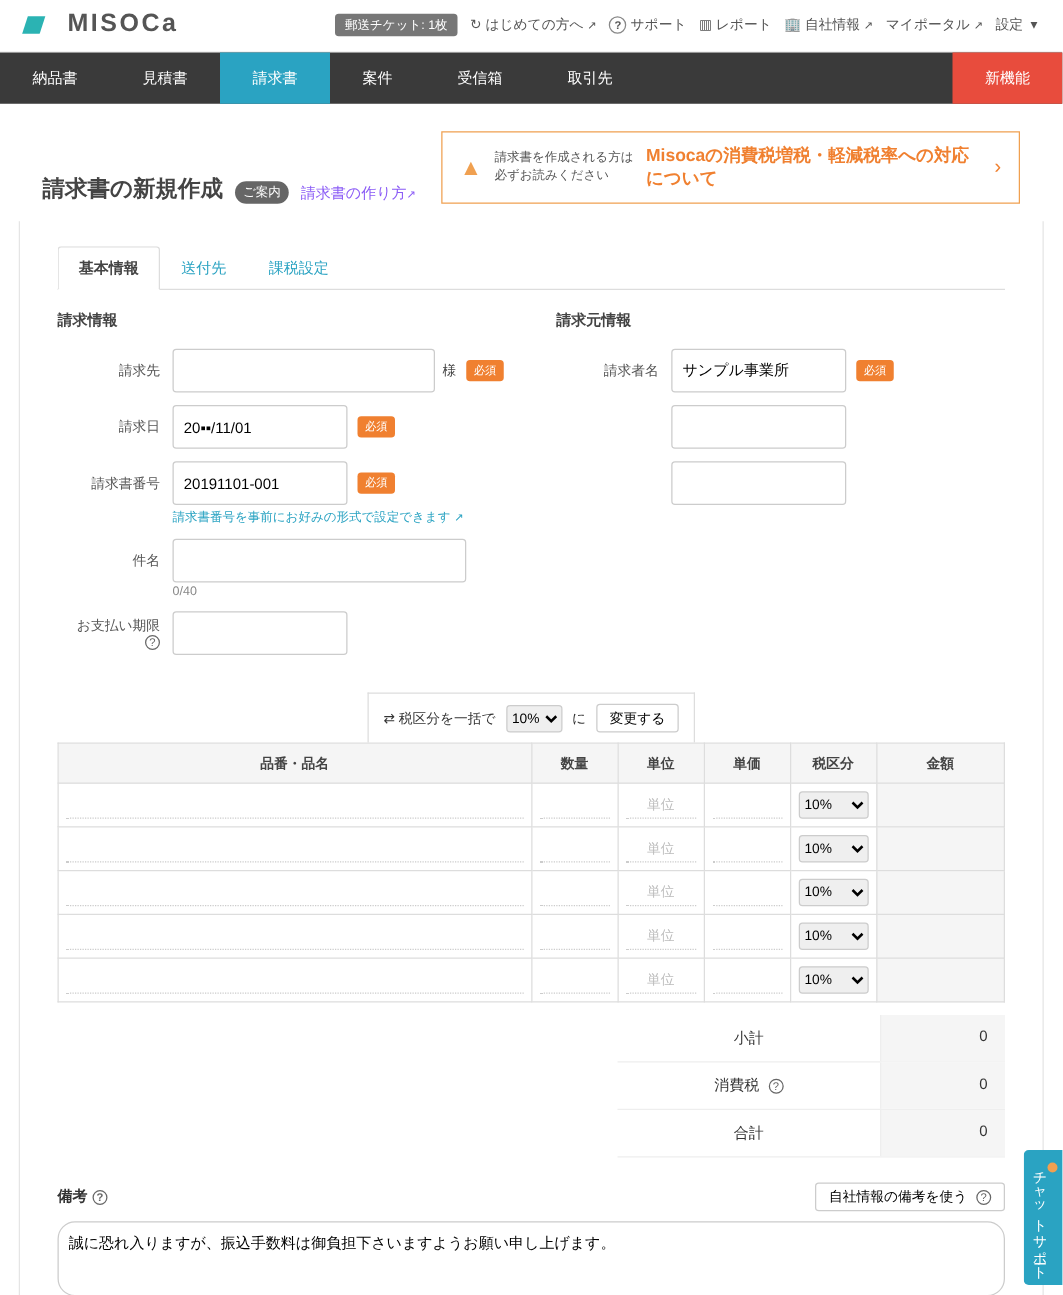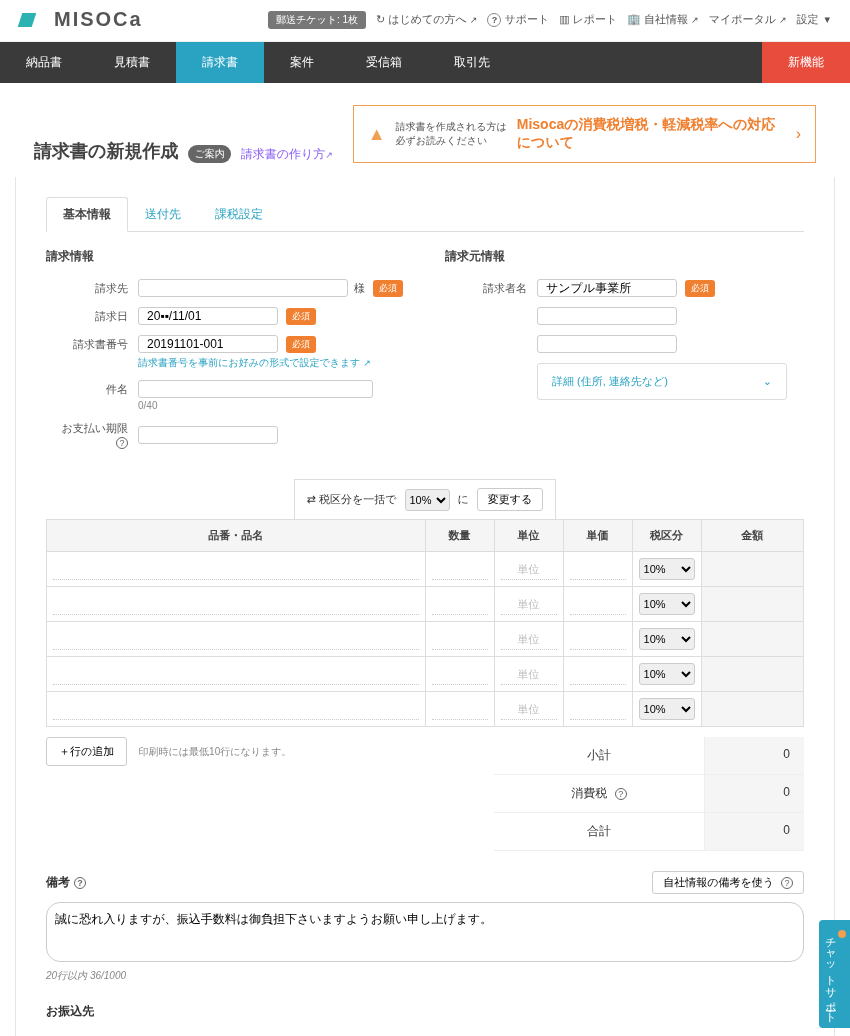--- a/index.html
+++ b/index.html
@@ -42,21 +42,21 @@
 .tabs { display: flex; border-bottom: 1px solid #ddd; margin-bottom: 16px; }
 .tab { padding: 8px 16px; font-size: 12px; color: #2aa3c2; cursor: pointer; border: 1px solid transparent; border-bottom: none; margin-bottom: -1px;}
 .tab.active { color: #444; font-weight: 600; border-color: #ddd; border-bottom: 1px solid #fff; background:#fff; border-radius: 3px 3px 0 0;}
 
 
 .form-cols { display: flex; gap: 40px; margin-bottom: 20px; }
 .form-col { flex: 1; }
 .section-title { font-size: 12px; font-weight: 700; margin-bottom: 14px; color:#444;}
 .form-row { display: flex; align-items: center; margin-bottom: 10px; }
 .form-label { width: 92px; text-align: right; font-size: 11px; color: #555; padding-right: 10px; }
-.form-input { height: 18px; border: 1px solid #ccc; border-radius: 3px; padding: 0 8px; font-size: 12px; }
+.form-input { height: 35px; border: 1px solid #ccc; border-radius: 3px; padding: 0 8px; font-size: 12px; }
 .w210 { width: 210px; } .w140 { width: 140px; } .w235 {width:235px;}
 .suffix { margin-left: 6px; font-size: 11px; color: #444; }
 .req-badge { background: #f08030; color: #fff; font-size: 9px; padding: 2px 6px; border-radius: 3px; margin-left: 8px;}
 .hint-link { color: #2aa3c2; font-size: 10px; margin-left: 92px; cursor:pointer; display:inline-flex;align-items:center; gap:3px;}
 .char-count { font-size: 10px; color: #888; margin-left: 92px;}
 .details-toggle { margin-top: 8px; margin-left:92px; border: 1px solid #ddd; padding: 10px 14px; display:flex; align-items:center; justify-content:space-between; color: #2aa3c2; font-size:11px; cursor:pointer; border-radius:3px; width: 250px;}
 .help-q { display:inline-flex;width:12px;height:12px;border:1px solid #666;border-radius:50%;align-items:center;justify-content:center;font-size:9px;color:#666;margin-left:4px;cursor:pointer;}
 
 
 .bulk-bar { display:flex; justify-content:center; margin-bottom: 0;}
@@ -214,24 +214,20 @@
       </div>
       <div class="form-row">
           <div class="form-label"></div>
           <input class="form-input w140" style="">
         </div>
       <div class="form-row">
           <div class="form-label"></div>
           <input class="form-input w140" style="">
         </div>
 
-      <div class="details-toggle">
-        <span>詳細 (住所, 連絡先など)</span>
-        <span style="color:#2aa3c2;">⌄</span>
-      </div>
     </div>
   </div>
 
   
   <div class="bulk-bar">
     <div class="bulk-box">
       <span>⇄ 税区分を一括で</span>
       <select><option>10%</option></select>
       <span>に</span>
       <button class="btn-sm">変更する</button>
@@ -288,24 +284,20 @@
           <td><input class="cell-input center" style=""></td>
           <td><input class="cell-input center" placeholder="単位" style=""></td>
           <td><input class="cell-input right" style=""></td>
           <td><select class="tax-select"><option>10%</option></select></td>
           <td class="amount-cell"></td>
         </tr>
       </tbody>
   </table>
 
   <div class="totals-row">
-    <div>
-      <button class="add-row-btn">＋<span>行の追加</span></button>
-      <span class="add-row-note">印刷時には最低10行になります。</span>
-    </div>
     <div class="totals">
       <div class="total-line">
           <div class="total-label">小計</div>
           <div class="total-val">0</div>
         </div>
       <div class="total-line">
           <div class="total-label"><span>消費税</span> <span class="help-q">?</span></div>
           <div class="total-val">0</div>
         </div>
       <div class="total-line">

